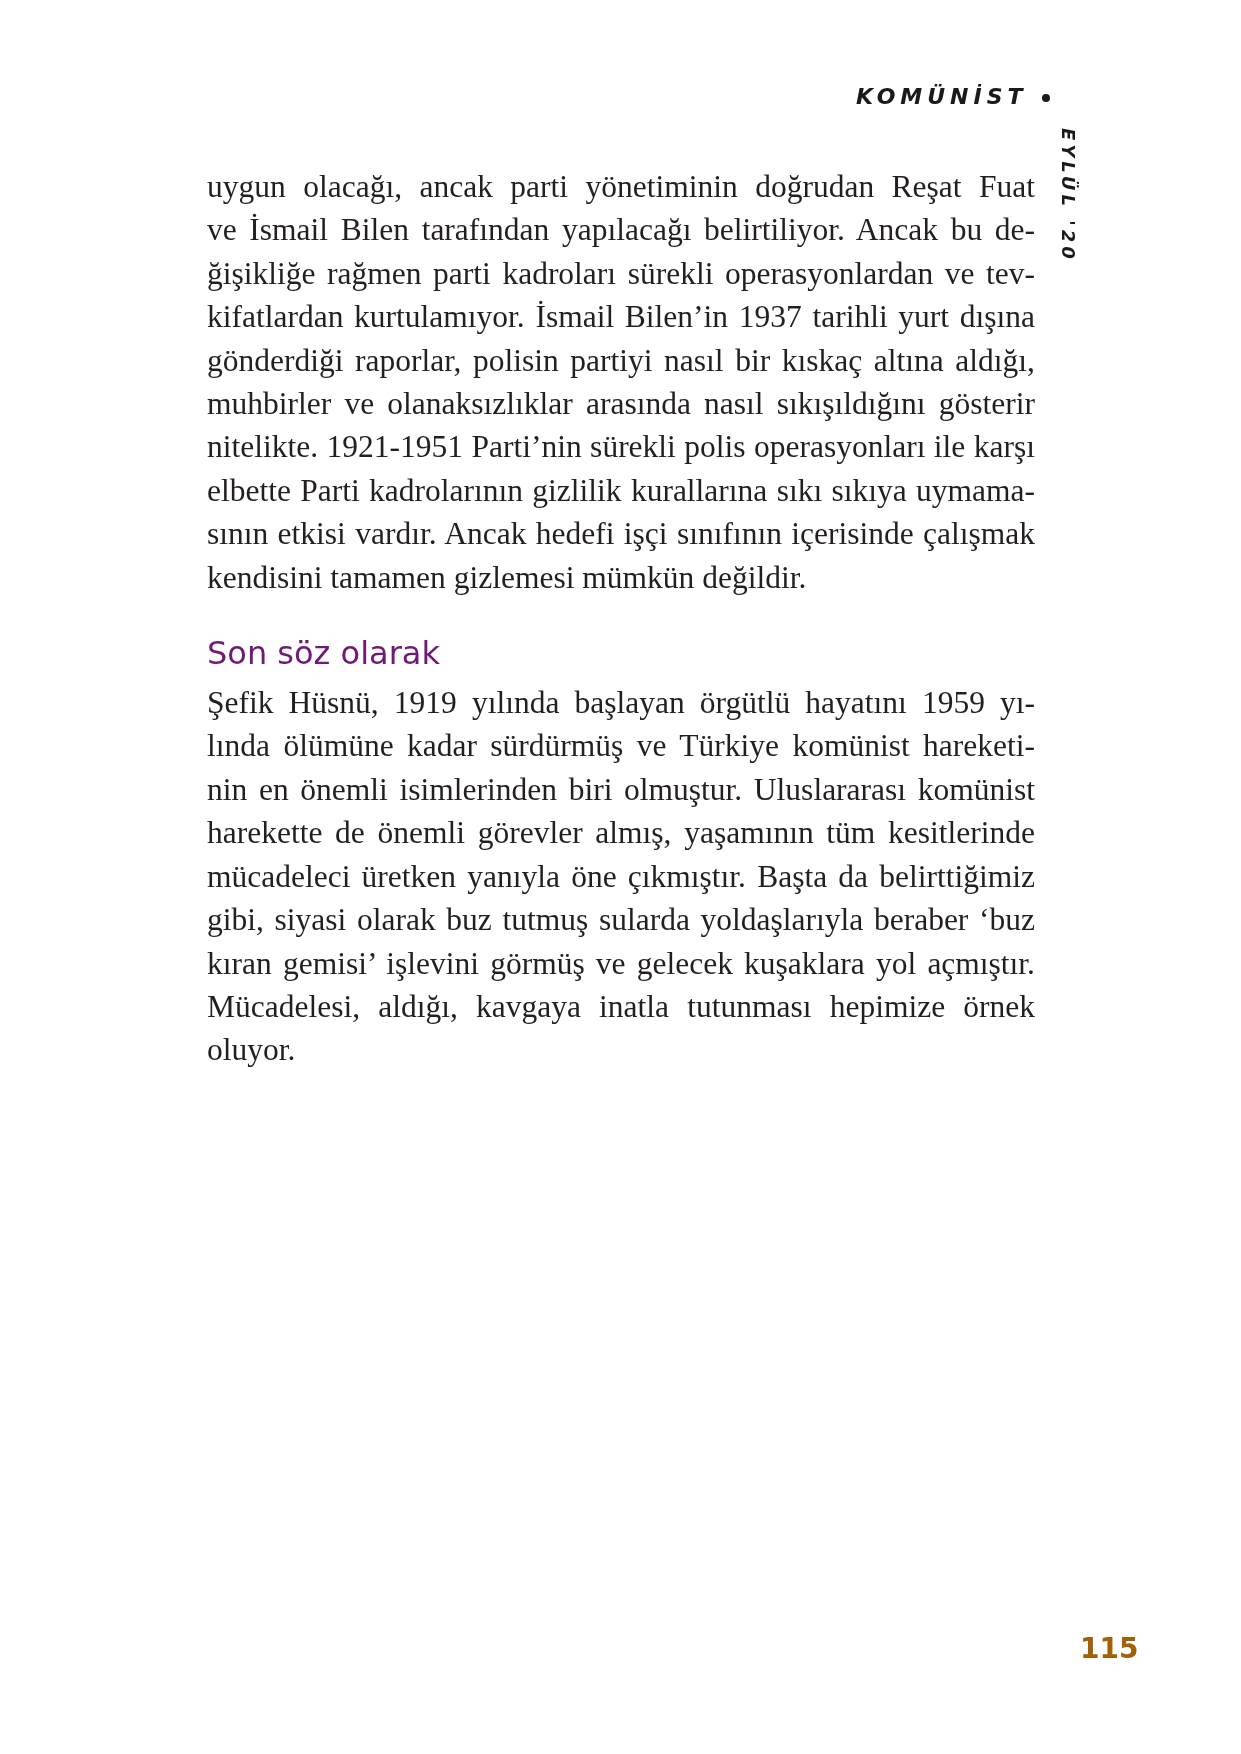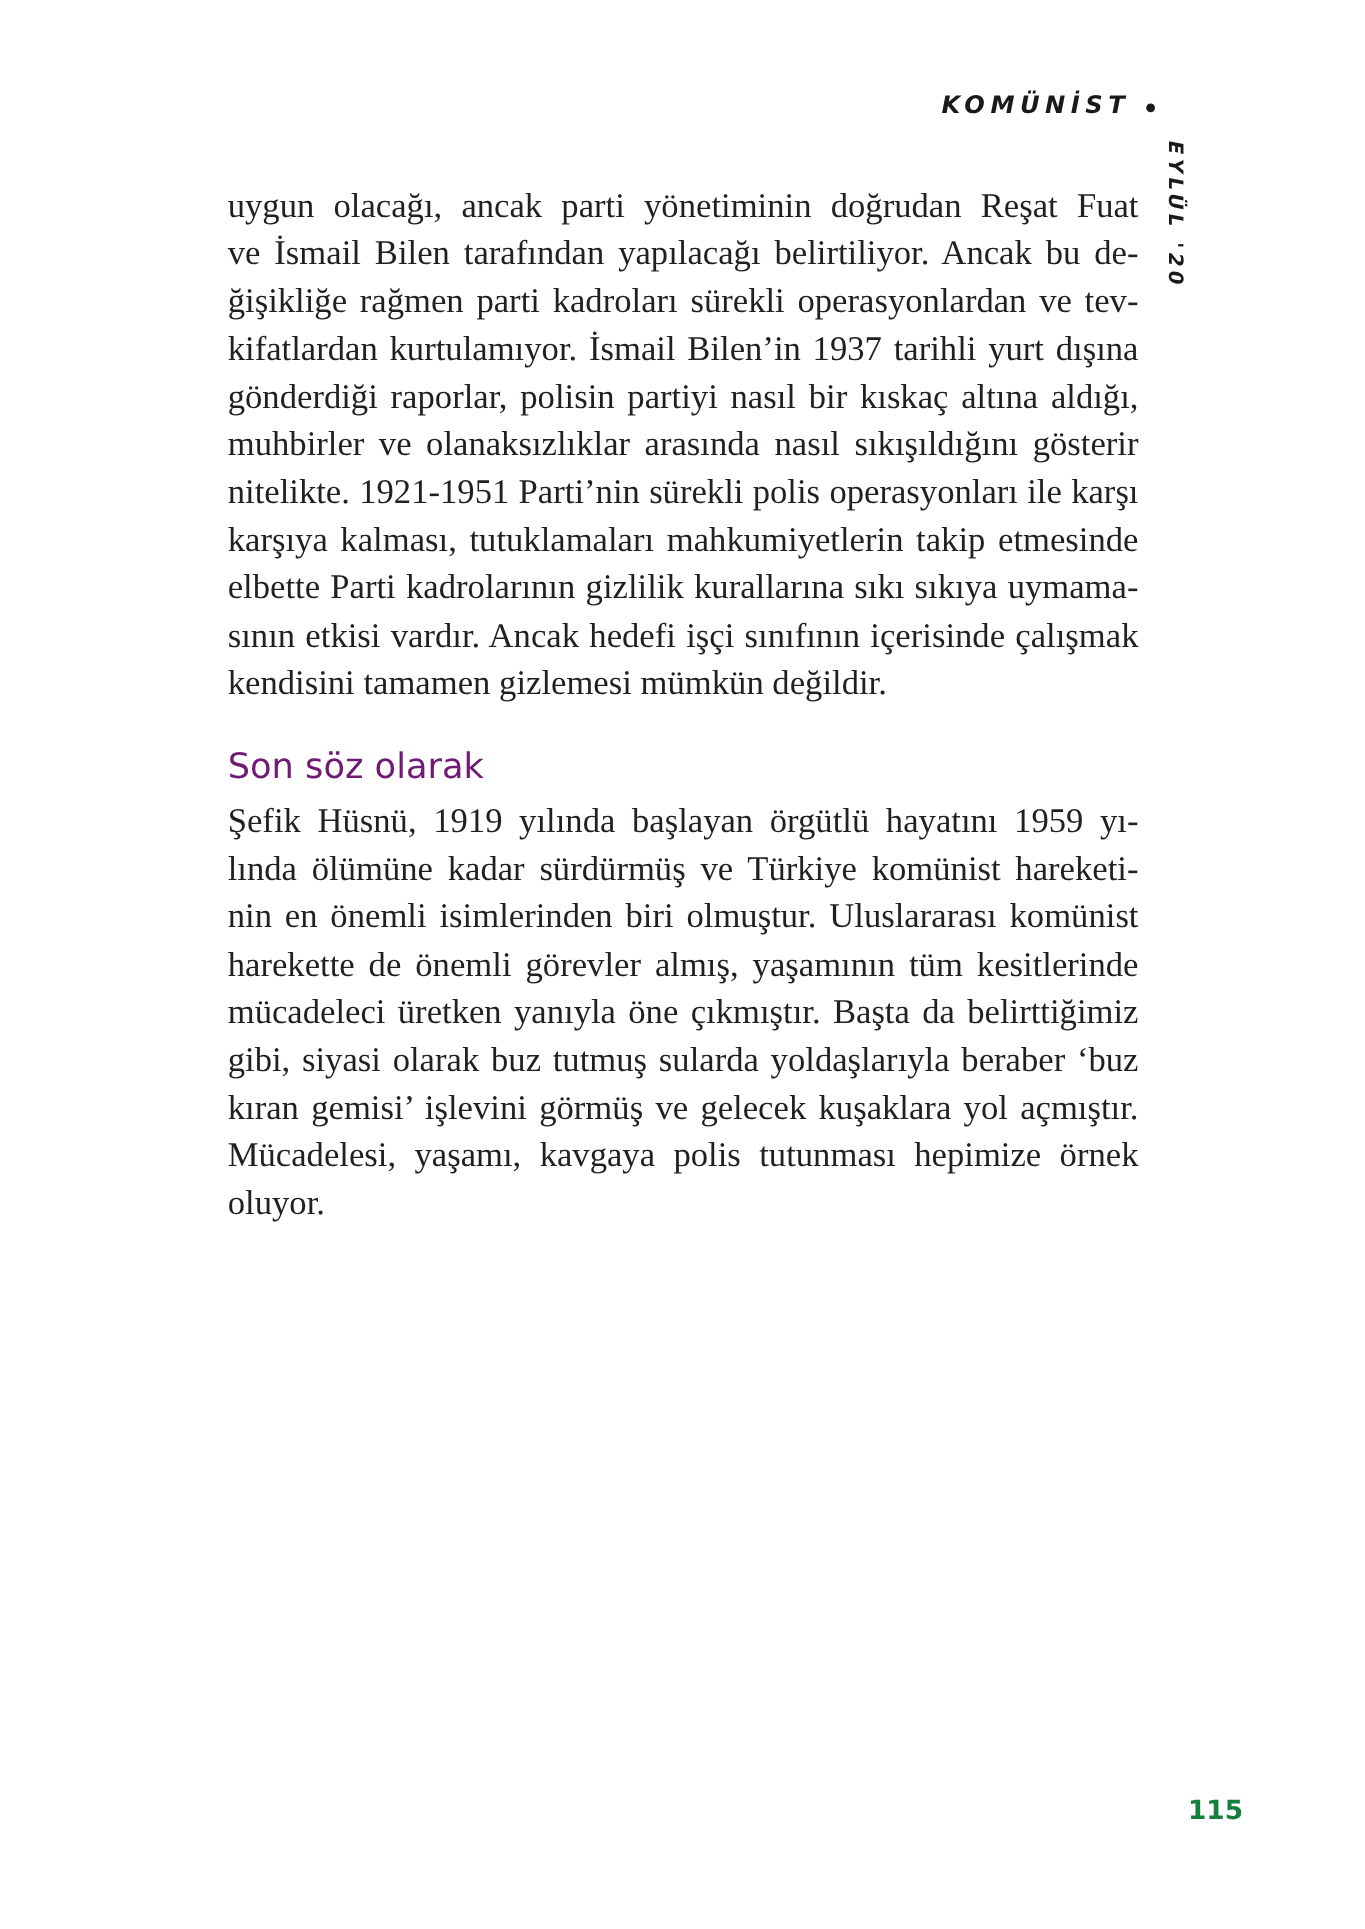--- a/index.html
+++ b/index.html
@@ -81,22 +81,22 @@
       margin: 34px 0 8px 0;
       line-height: 40px;
       color: #701a75;
     }
     .page-number {
       position: absolute;
       top: 1632px;
       left: 1080px;
       font-family: "DejaVu Sans", sans-serif;
       font-weight: bold;
-      font-size: 24px;
-      color: #15803d;
+      font-size: 28px;
+      color: #a16207;
     }
   </style>
 </head>
 <body>
 
 <div class="running-head">
   <span>KOMÜNİST</span>
   <span class="bullet"></span>
 </div>
 
@@ -104,34 +104,33 @@
 
 <div class="body-text">
   <p>
     <span class="line">uygun olacağı, ancak parti yönetiminin doğrudan Reşat Fuat</span>
     <span class="line">ve İsmail Bilen tarafından yapılacağı belirtiliyor. Ancak bu de-</span>
     <span class="line">ğişikliğe rağmen parti kadroları sürekli operasyonlardan ve tev-</span>
     <span class="line">kifatlardan kurtulamıyor. İsmail Bilen’in 1937 tarihli yurt dışına</span>
     <span class="line">gönderdiği raporlar, polisin partiyi nasıl bir kıskaç altına aldığı,</span>
     <span class="line">muhbirler ve olanaksızlıklar arasında nasıl sıkışıldığını gösterir</span>
     <span class="line">nitelikte. 1921-1951 Parti’nin sürekli polis operasyonları ile karşı</span>
-    <span class="line">karşıya kalması, tutuklamaları mahkumiyetlerin takip etmesinde</span>
     <span class="line">elbette Parti kadrolarının gizlilik kurallarına sıkı sıkıya uymama-</span>
     <span class="line">sının etkisi vardır. Ancak hedefi işçi sınıfının içerisinde çalışmak</span>
     <span class="line last">kendisini tamamen gizlemesi mümkün değildir.</span>
   </p>
 
   <h2 class="section-heading">Son söz olarak</h2>
 
   <p>
     <span class="line">Şefik Hüsnü, 1919 yılında başlayan örgütlü hayatını 1959 yı-</span>
     <span class="line">lında ölümüne kadar sürdürmüş ve Türkiye komünist hareketi-</span>
     <span class="line">nin en önemli isimlerinden biri olmuştur. Uluslararası komünist</span>
     <span class="line">harekette de önemli görevler almış, yaşamının tüm kesitlerinde</span>
     <span class="line">mücadeleci üretken yanıyla öne çıkmıştır. Başta da belirttiğimiz</span>
     <span class="line">gibi, siyasi olarak buz tutmuş sularda yoldaşlarıyla beraber ‘buz</span>
     <span class="line">kıran gemisi’ işlevini görmüş ve gelecek kuşaklara yol açmıştır.</span>
-    <span class="line">Mücadelesi, yaşamı, kavgaya polis tutunması hepimize örnek</span>
+    <span class="line">Mücadelesi, aldığı, kavgaya inatla tutunması hepimize örnek</span>
     <span class="line last">oluyor.</span>
   </p>
 </div>
 
 <div class="page-number">115</div>
 
 </body></html>

